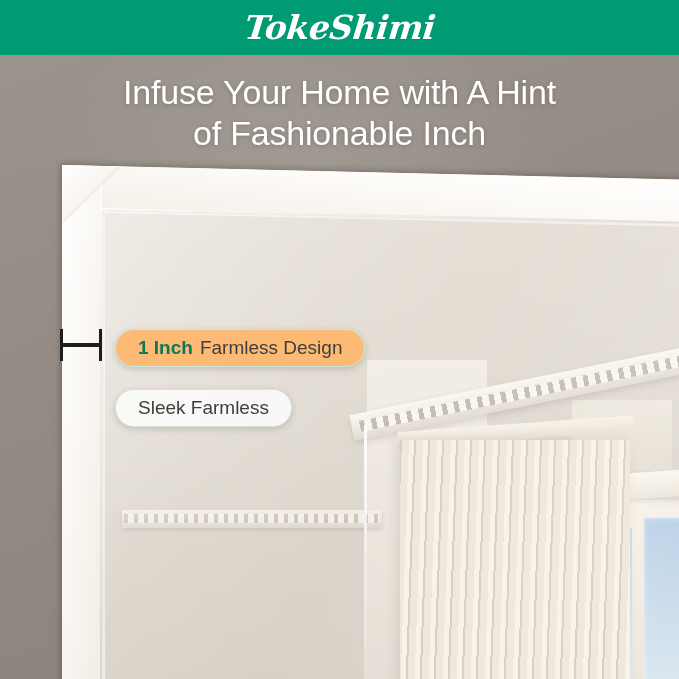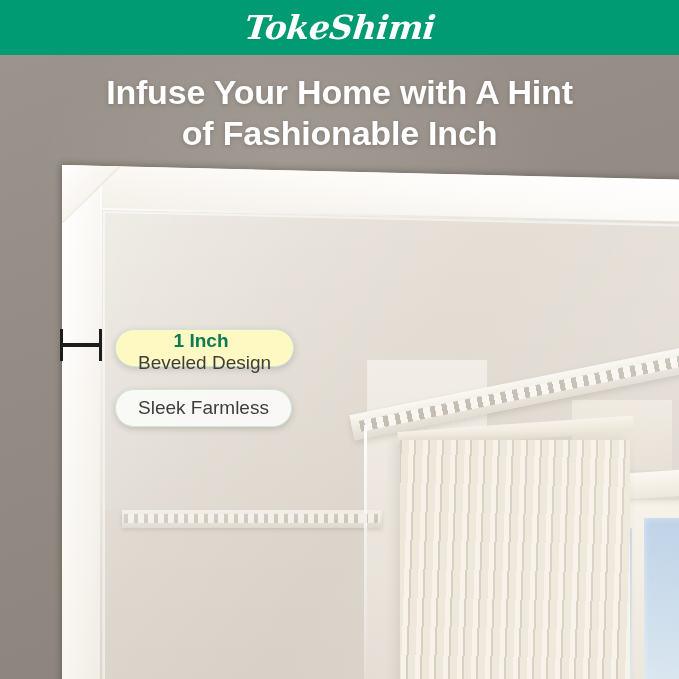--- a/index.html
+++ b/index.html
@@ -32,21 +32,21 @@
     transform:skewX(-6deg);
     text-shadow:0 1px 0 rgba(0,0,0,.06);
     white-space:nowrap;
     line-height:1;
   }
 
   
   .headline{
     position:absolute;left:0;top:72px;width:679px;
     text-align:center;color:#ffffff;
-    font-size:34px;font-weight:700;line-height:1.22;
+    font-size:34px;font-weight:400;line-height:1.22;
     letter-spacing:-.2px;
     text-shadow:0 1px 4px rgba(60,55,50,.30);
     padding:0 68px;box-sizing:border-box;
   }
   .headline .l2{display:block;}
 
   
   .mirror{
     position:absolute;left:62px;top:165px;width:640px;height:520px;
   }
@@ -211,23 +211,22 @@
   .badge{
     display:inline-flex;align-items:center;
     height:38px;padding:0 22px;
     border-radius:999px;
     font-size:19px;color:#3e3e3e;
     white-space:nowrap;
     box-shadow:0 2px 6px rgba(70,62,52,.22);
     box-sizing:border-box;
   }
   .badge-1{
-    background:#fef9c3;
+    background:#fdba74;
     border:1.5px solid #cfe6da;
-    flex-direction:column;
   }
   .badge-2{
     margin-top:22px;
     background:rgba(250,250,248,.94);
     border:1.5px solid #cfe6da;
     text-align:center;
   }
   .badge .hl{color:#0b7a55;font-weight:700;margin-right:7px;}
 </style>
 </head>
@@ -277,21 +276,21 @@
 
   <div class="dim-marker">
     <div class="cap cap-l"></div>
     <div class="bar"></div>
     <div class="cap cap-r"></div>
   </div>
 
   <div class="badges">
     <div class="badge badge-1">
       <span class="hl">1 Inch</span>
-      <span>Beveled Design</span>
+      <span>Farmless Design</span>
     </div>
     <br>
     <div class="badge badge-2">
       <span>Sleek Farmless</span>
     </div>
   </div>
 
 </div>
 
 </body></html>

